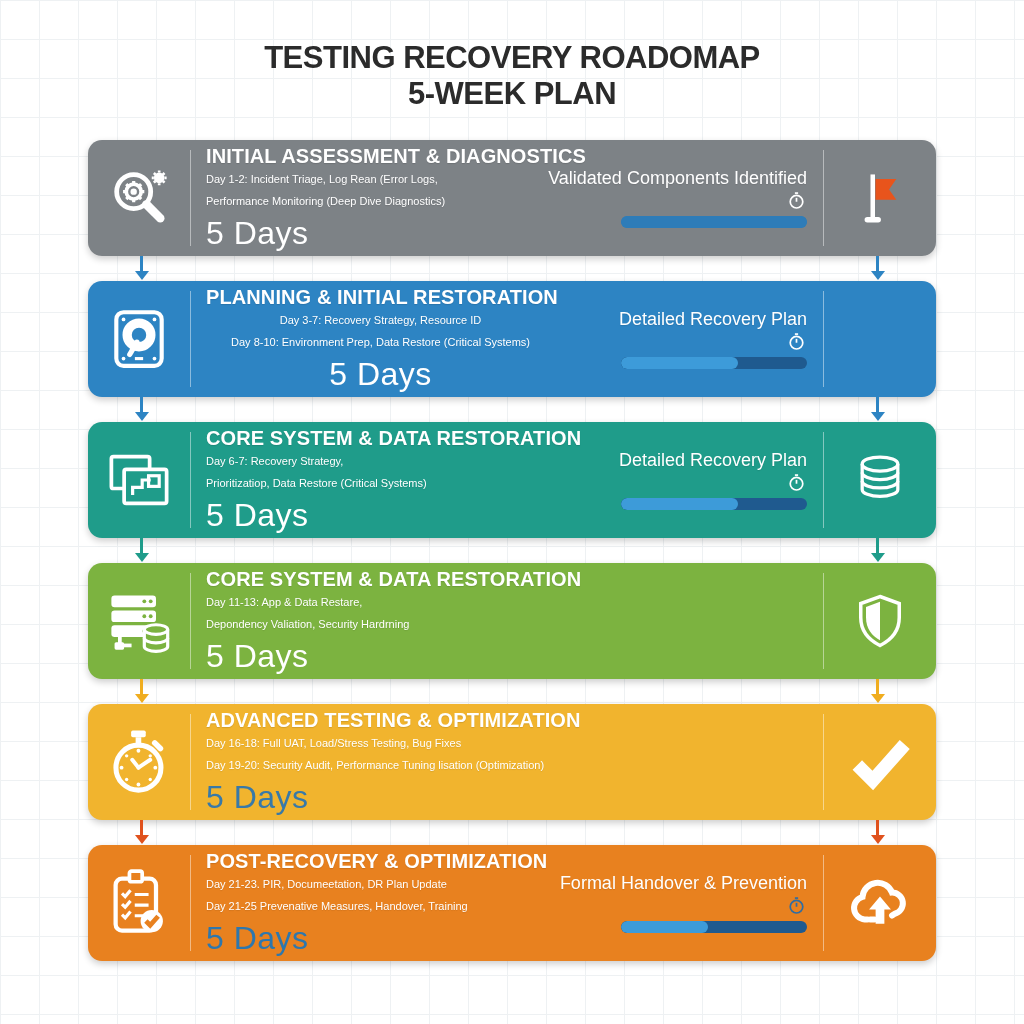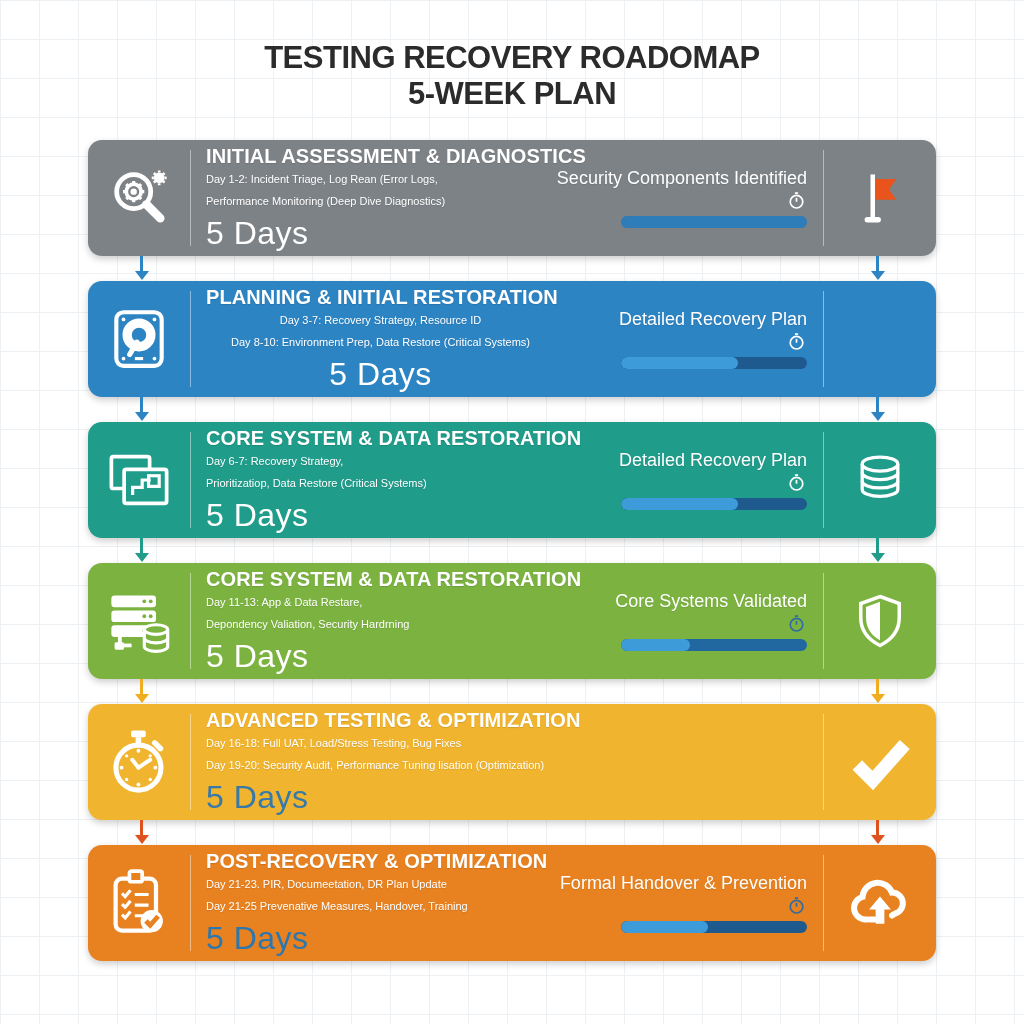--- a/index.html
+++ b/index.html
@@ -98,21 +98,21 @@
           </span>
     </div>
     <div class="vdiv"></div>
     <div class="text-cell">
       <h2 class="phase-title">INITIAL ASSESSMENT &amp; DIAGNOSTICS</h2>
       <p class="desc line1">Day 1-2: Incident Triage, Log Rean (Error Logs,</p>
       <p class="desc line2">Performance Monitoring (Deep Dive Diagnostics)</p>
       <div class="duration" style="color: rgb(255, 255, 255);">5 Days</div>
     </div>
     <div class="milestone-cell">
-      <div class="milestone-text">Security Components Identified</div>
+      <div class="milestone-text">Validated Components Identified</div>
       <span class="clock-slot" style="color: rgb(255, 255, 255);"><svg viewBox="0 0 20 20" width="19" height="19" fill="none" stroke="currentColor">
     <path d="M8.3 2.2h3.4" stroke-width="1.8"></path>
     <circle cx="10" cy="11.3" r="6.6" stroke-width="1.8"></circle>
     <path d="M10 11.3V7.2" stroke-width="1.8"></path>
   </svg></span>
       <div class="progress" style="background: rgb(46, 124, 184);">
         <div class="bar" style="width: 100%; background: rgb(46, 124, 184);"></div>
       </div>
     </div>
     <div class="vdiv"></div>
@@ -247,31 +247,20 @@
     </g>
   </svg>
           </span>
     </div>
     <div class="vdiv"></div>
     <div class="text-cell">
       <h2 class="phase-title">CORE SYSTEM &amp; DATA RESTORATION</h2>
       <p class="desc line1">Day 11-13: App &amp; Data Restare,</p>
       <p class="desc line2">Depondency Valiation, Security Hardrning</p>
       <div class="duration" style="color: rgb(255, 255, 255);">5 Days</div>
-    </div>
-    <div class="milestone-cell">
-      <div class="milestone-text">Core Systems Validated</div>
-      <span class="clock-slot" style="color: rgb(46, 109, 164);"><svg viewBox="0 0 20 20" width="19" height="19" fill="none" stroke="currentColor">
-    <path d="M8.3 2.2h3.4" stroke-width="1.8"></path>
-    <circle cx="10" cy="11.3" r="6.6" stroke-width="1.8"></circle>
-    <path d="M10 11.3V7.2" stroke-width="1.8"></path>
-  </svg></span>
-      <div class="progress" style="background: rgb(34, 104, 160);">
-        <div class="bar" style="width: 37%; background: rgb(61, 155, 217);"></div>
-      </div>
     </div>
     <div class="vdiv"></div>
     <div class="right-icon-cell">
       <span class="svg-slot right-icon-slot">
             <svg viewBox="0 0 64 64" width="56" height="56">
     <path d="M32 4 L54 12 V28 C54 44 44 54 32 60 C20 54 10 44 10 28 V12 Z" stroke="#fff" stroke-width="4" fill="none"></path>
     <path d="M32 10 V54 C23 49 16 41 16 28 V16 Z" fill="#fff"></path>
   </svg>
           </span>
     </div>

